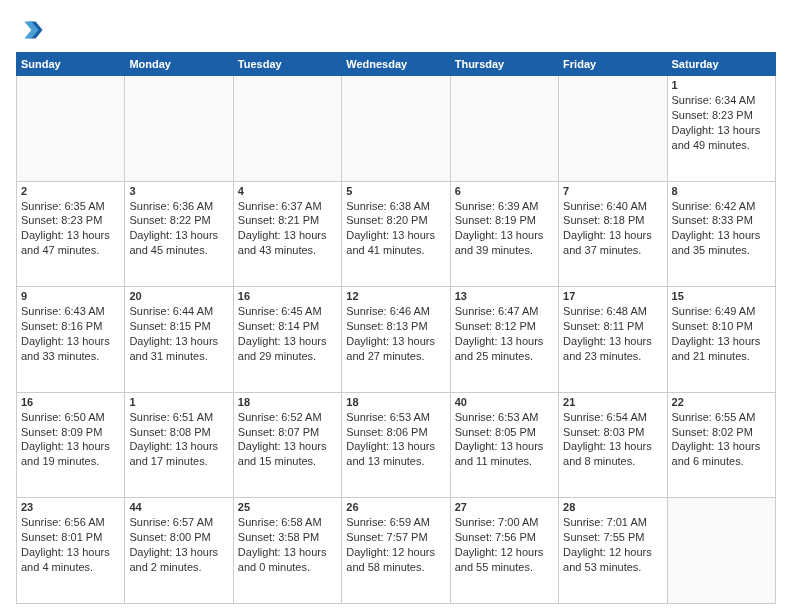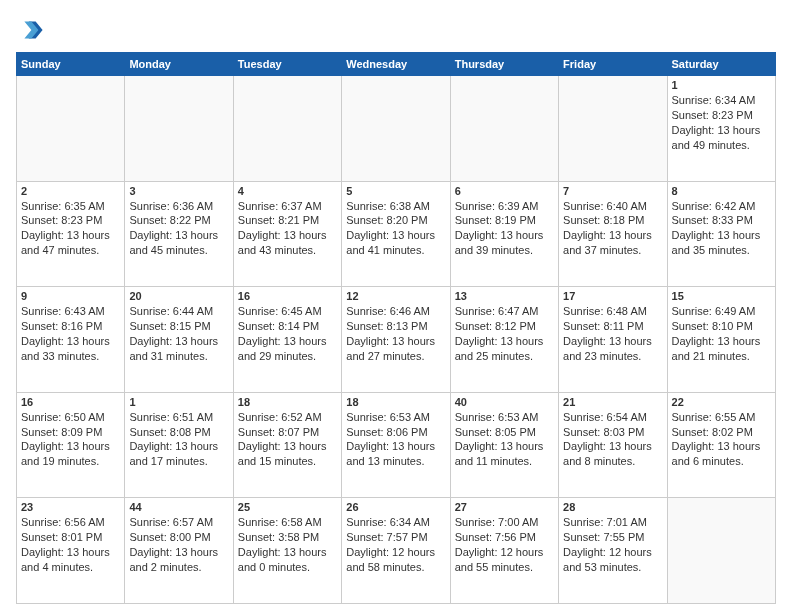--- a/index.html
+++ b/index.html
@@ -312,21 +312,21 @@
           </td>
           <td>
             <span class="day-num">25</span>
             <div class="day-info">Sunrise: 6:58 AM
 Sunset: 3:58 PM
 Daylight: 13 hours
 and 0 minutes.</div>
           </td>
           <td>
             <span class="day-num">26</span>
-            <div class="day-info">Sunrise: 6:34 AM
+            <div class="day-info">Sunrise: 6:59 AM
 Sunset: 7:57 PM
 Daylight: 12 hours
 and 58 minutes.</div>
           </td>
           <td>
             <span class="day-num">27</span>
             <div class="day-info">Sunrise: 7:00 AM
 Sunset: 7:56 PM
 Daylight: 12 hours
 and 55 minutes.</div>

